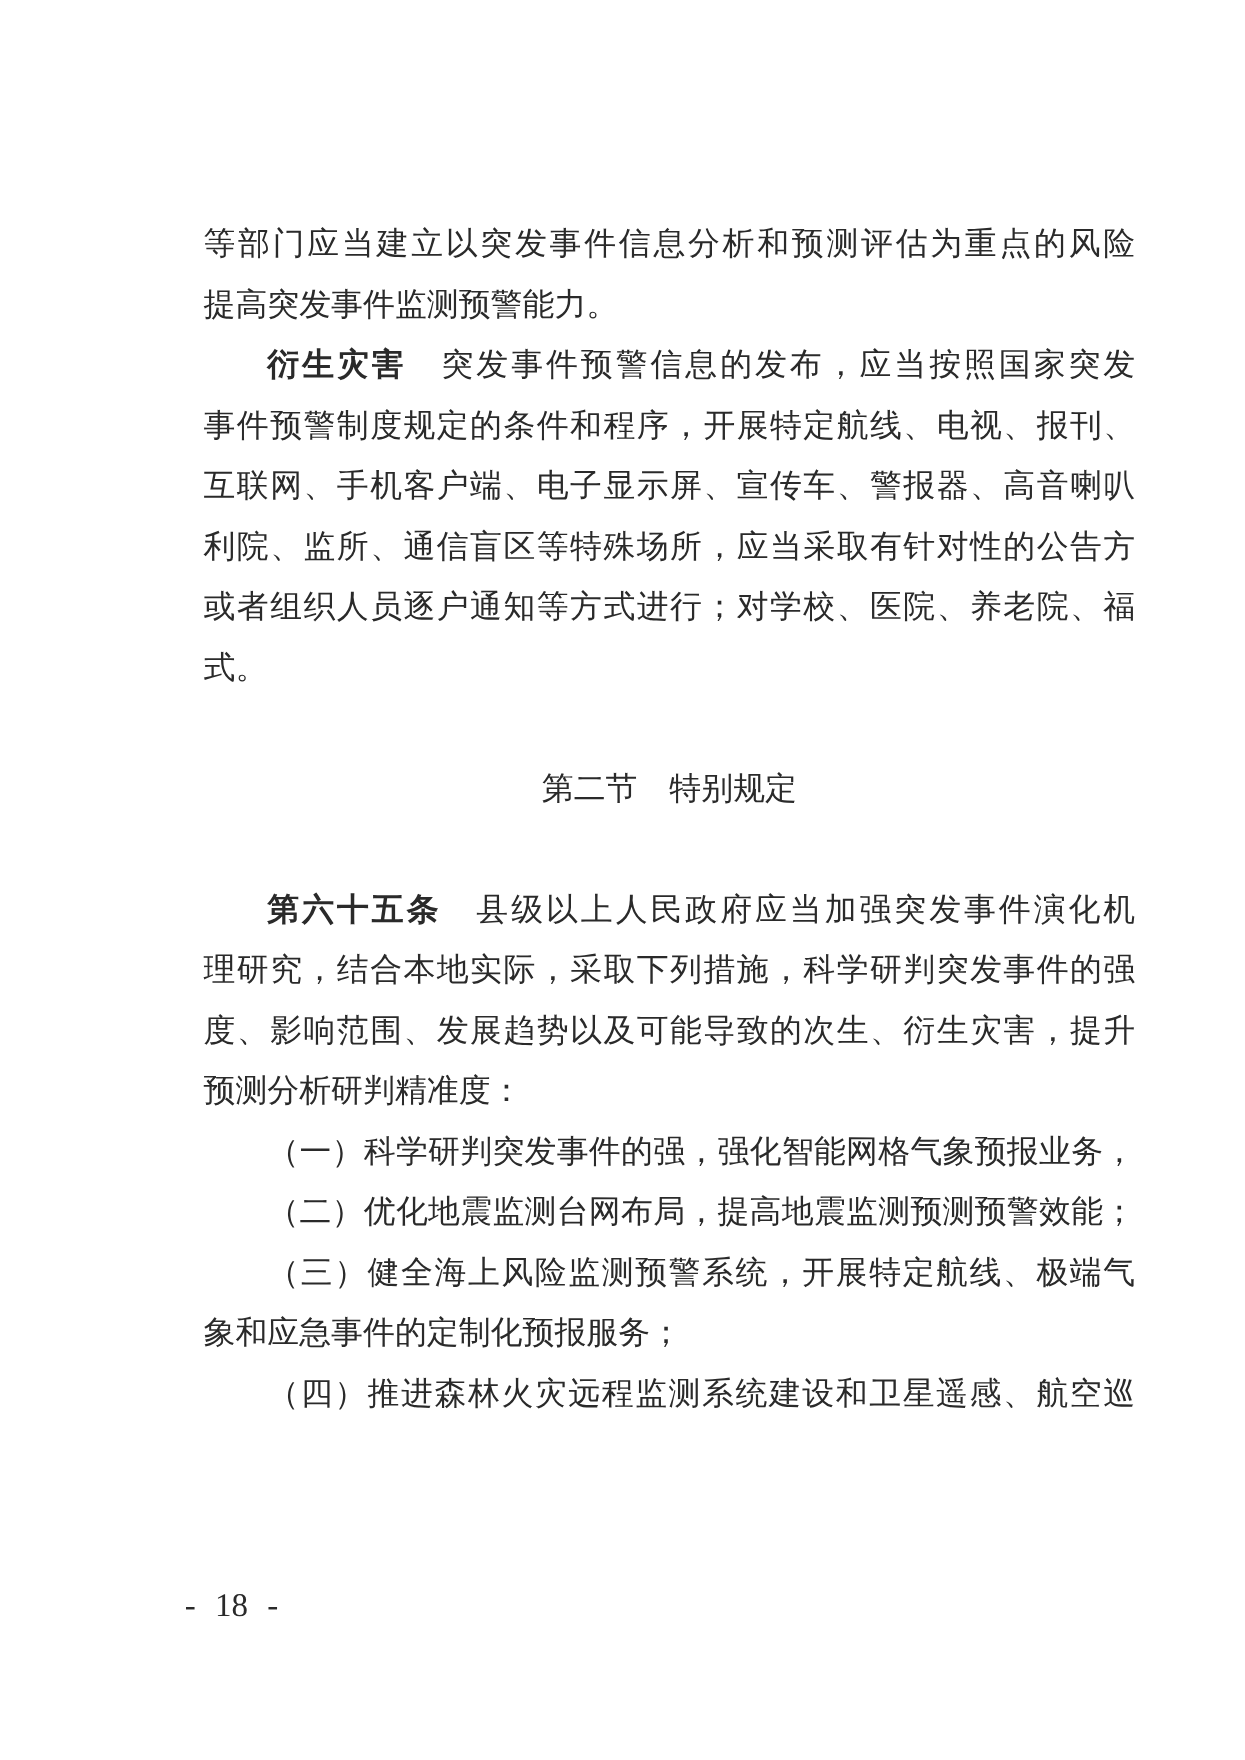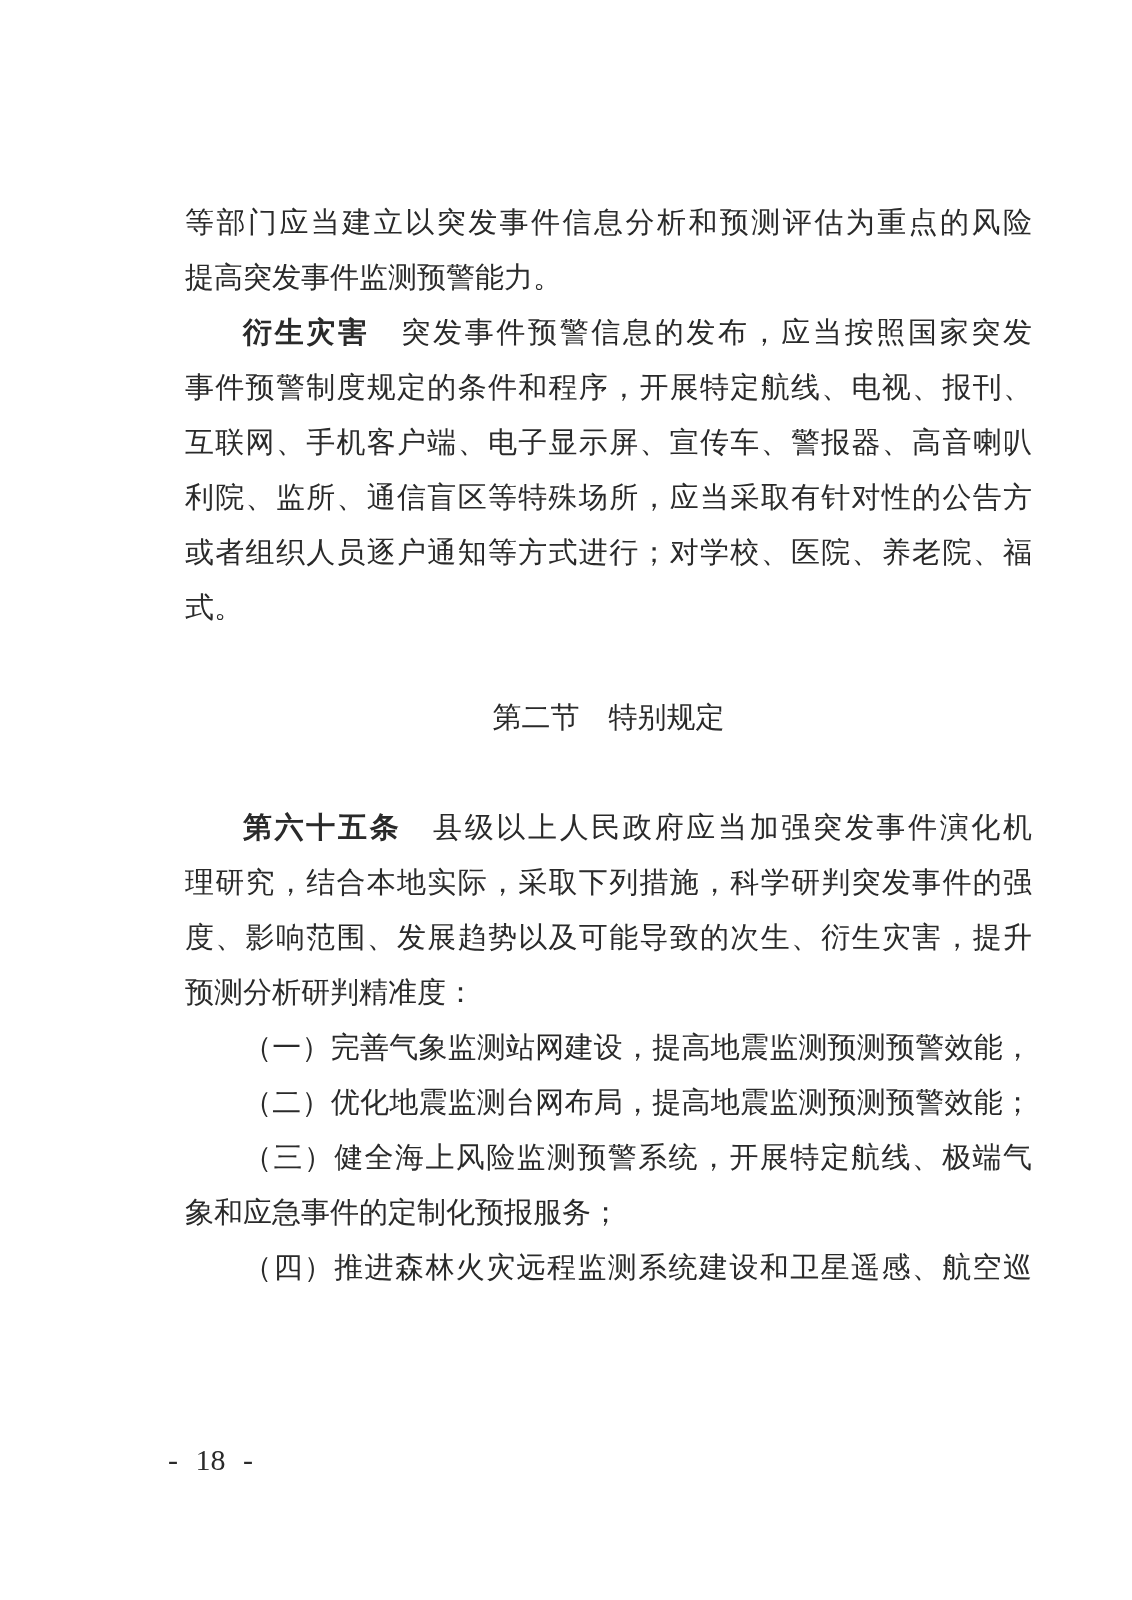--- a/index.html
+++ b/index.html
@@ -72,20 +72,20 @@
       <div class="line">利院、监所、通信盲区等特殊场所，应当采取有针对性的公告方</div>
       <div class="line">或者组织人员逐户通知等方式进行；对学校、医院、养老院、福</div>
       <div class="line end">式。</div>
       <div class="line blank">&nbsp;</div>
       <div class="line center">第二节　特别规定</div>
       <div class="line blank">&nbsp;</div>
       <div class="line indent"><b>第六十五条</b>　县级以上人民政府应当加强突发事件演化机</div>
       <div class="line">理研究，结合本地实际，采取下列措施，科学研判突发事件的强</div>
       <div class="line">度、影响范围、发展趋势以及可能导致的次生、衍生灾害，提升</div>
       <div class="line end">预测分析研判精准度：</div>
-      <div class="line indent">（一）完善气象监测站网建设，提高地震监测预测预警效能，</div>
+      <div class="line indent">（一）科学研判突发事件的强，强化智能网格气象预报业务，</div>
       <div class="line indent">（二）优化地震监测台网布局，提高地震监测预测预警效能；</div>
       <div class="line indent">（三）健全海上风险监测预警系统，开展特定航线、极端气</div>
       <div class="line end">象和应急事件的定制化预报服务；</div>
       <div class="line indent">（四）推进森林火灾远程监测系统建设和卫星遥感、航空巡</div>
     </div>
   <div class="page-number">- 18 -</div>
 </div>
 
 </body></html>

